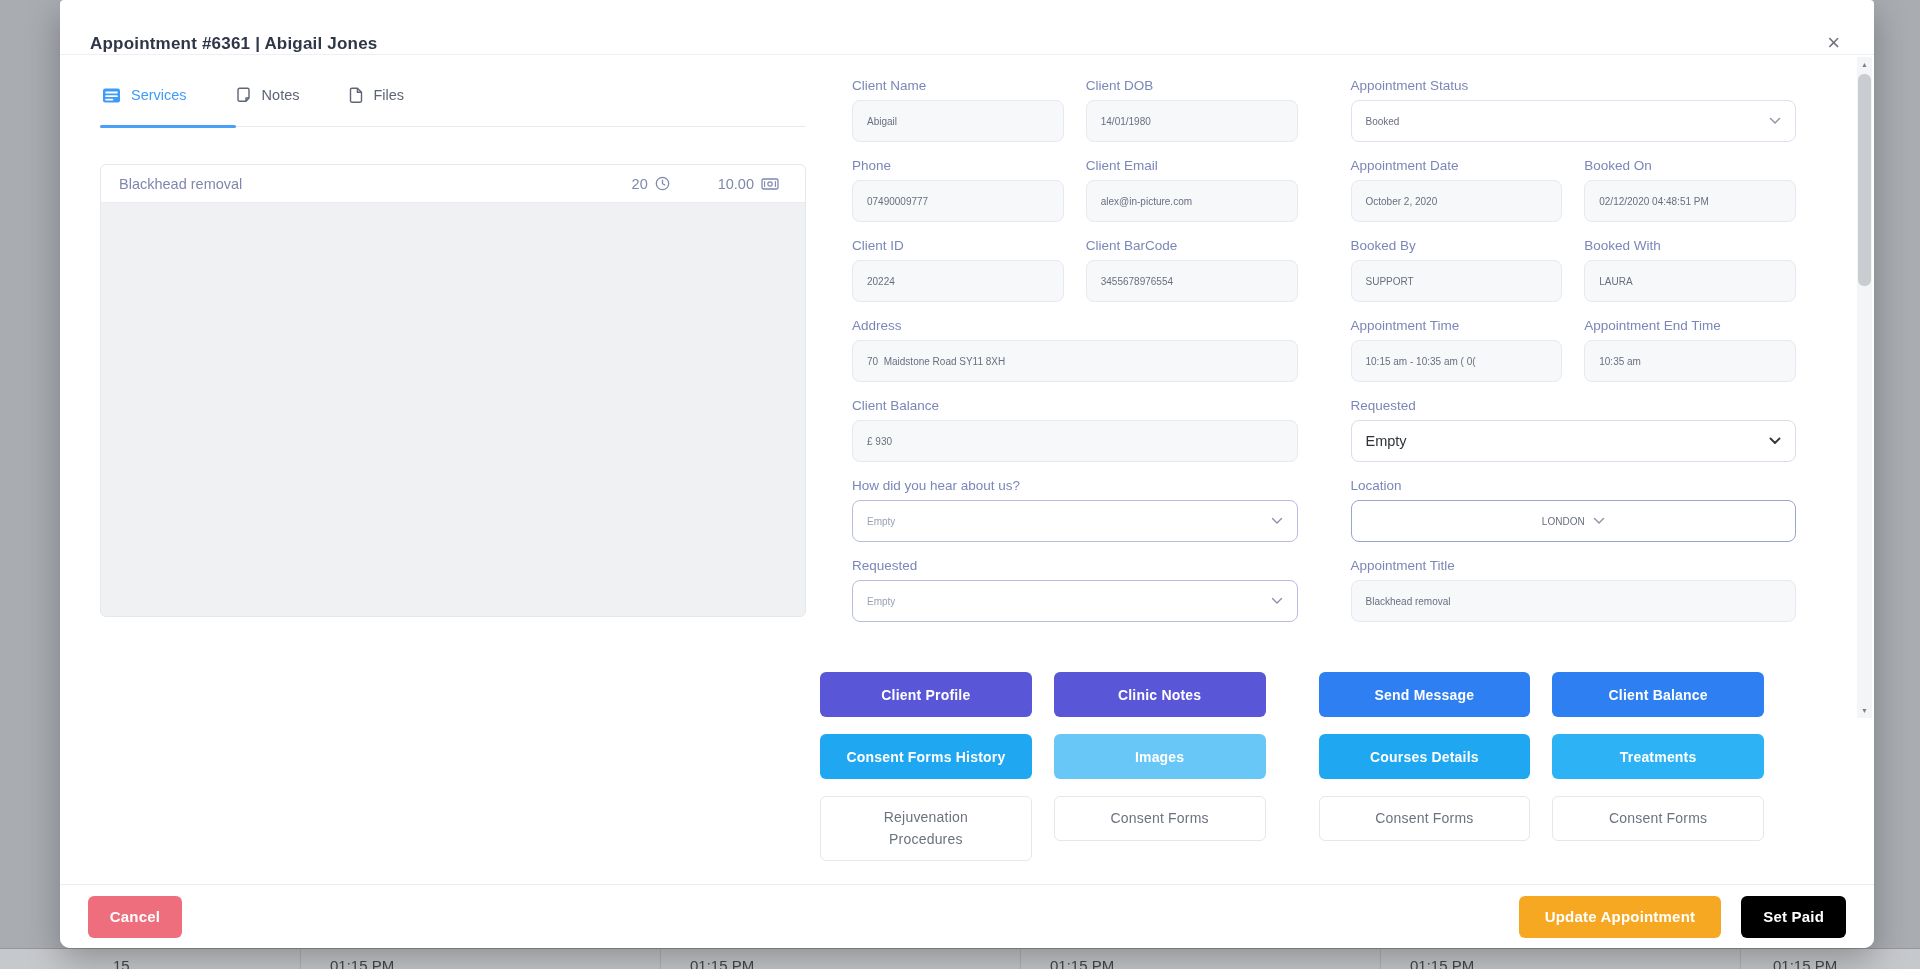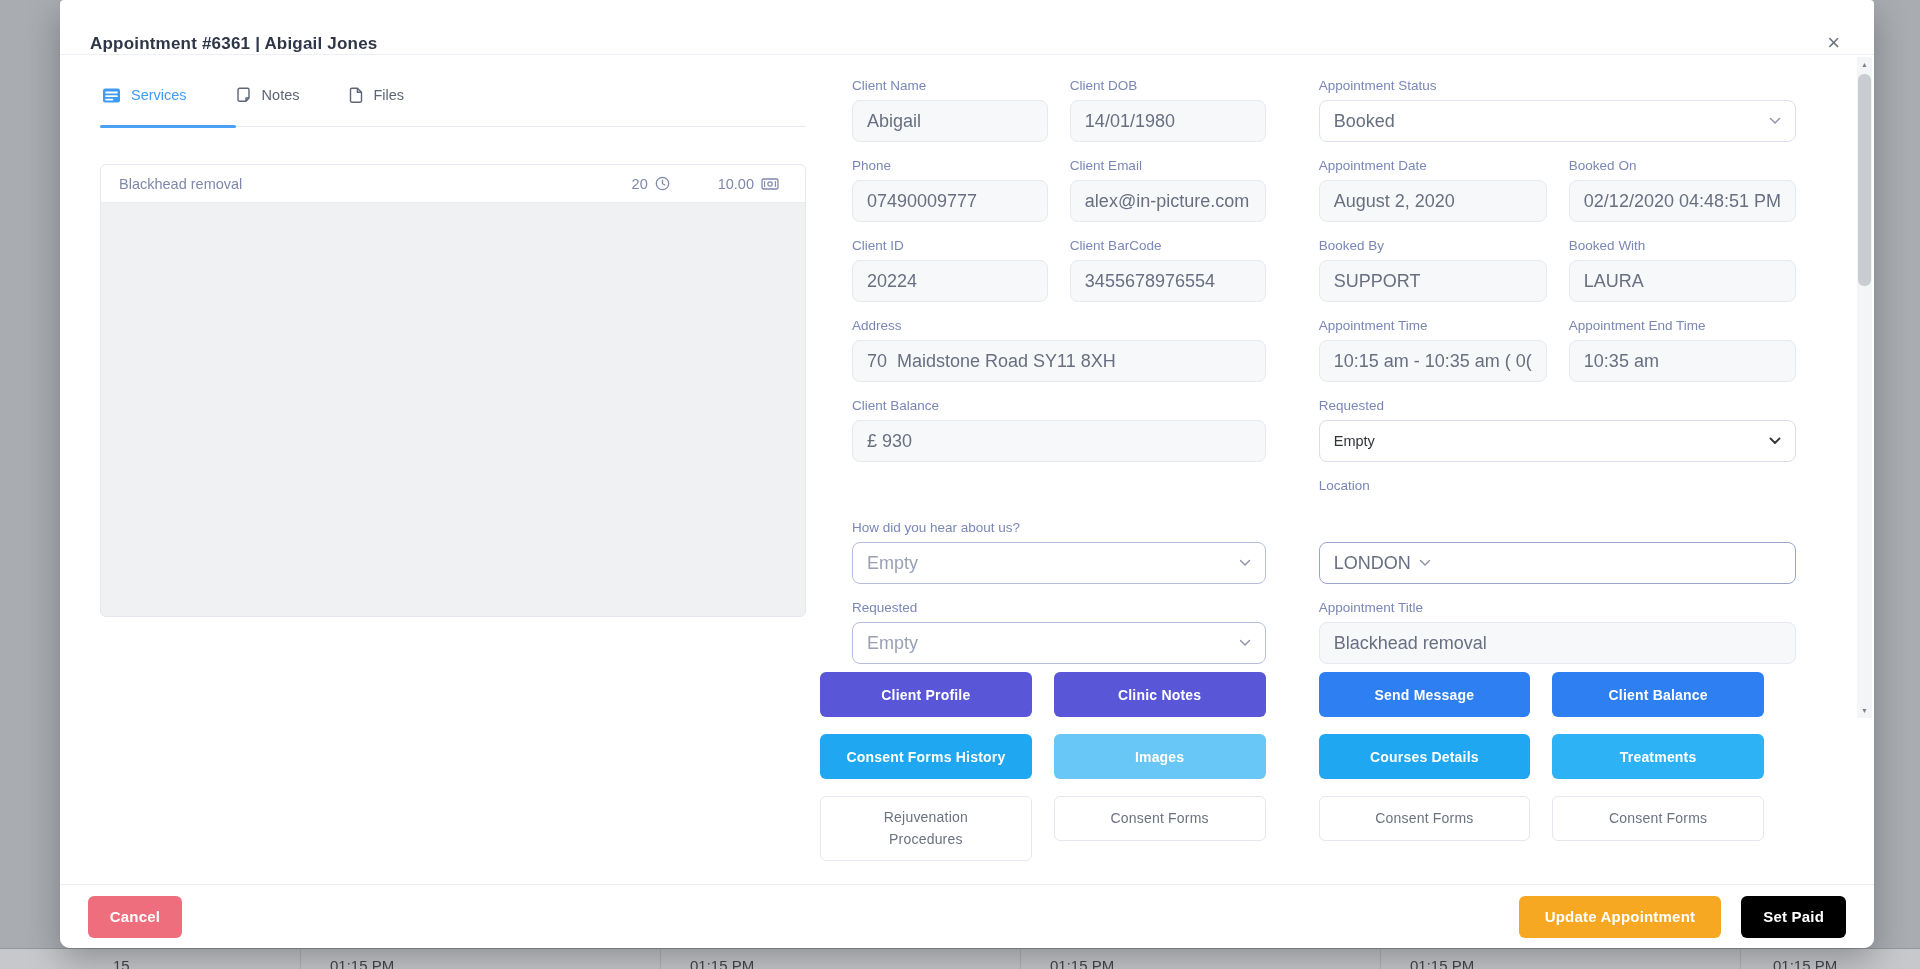--- a/index.html
+++ b/index.html
@@ -43,26 +43,26 @@
   .service-price { margin-left:48px; margin-right:8px; display:flex; align-items:center; gap:7px; }
 
   
   .form-grid {
     position:absolute; left:792px; top:78px; width:944px;
     display:grid; grid-template-columns:1fr 1fr 9px 1fr 1fr;
     column-gap:22px; row-gap:16px;
   }
   .field { display:flex; flex-direction:column; }
   .field-label { font-size:13.5px; color:#7b87b7; margin-bottom:7px; white-space:nowrap; }
-  .control { height:42px; border-radius:8px; display:flex; align-items:center; padding:0 14px; font-size:18px; color:#686f80; overflow:hidden; background:#fff; }
+  .control { height:42px; border-radius:8px; display:flex; align-items:center; padding:0 14px; font-size:10px; color:#686f80; overflow:hidden; background:#fff; }
   .control .val { white-space:pre; overflow:hidden; }
   .control.input { background:#f7f8fa; border:1px solid #e7e9f1; }
   .control.select { border:1px solid #b7bdde; justify-content:space-between; }
   .control.select-light { border:1px solid #dde1f0; justify-content:space-between; }
-  .control.select-strong { border:1px solid #9ba4cc; justify-content:flex-start;margin-top:42px; }
+  .control.select-strong { border:1px solid #9ba4cc; justify-content:center; }
   .control.native-select { border:1px solid #d9dde9; justify-content:space-between; color:#2f3338; font-size:14.5px; }
   .val.placeholder { color:#9aa1b4; }
   .chev { display:flex; align-items:center; margin-left:8px; }
 
   
   .action-grid {
     position:absolute; left:760px; top:672px; width:944px;
     display:grid; grid-template-columns:1fr 1fr 9px 1fr 1fr;
     column-gap:22px; row-gap:17px; align-items:start;
   }
@@ -207,21 +207,21 @@
       </div>
       <div class="field" style="grid-column: 2;">
         <div class="field-label">Client Email</div>
         <div class="control input">
           <span class="val">alex@in-picture.com</span>
         </div>
       </div>
       <div class="field" style="grid-column: 4;">
         <div class="field-label">Appointment Date</div>
         <div class="control input">
-          <span class="val">August 2, 2020</span>
+          <span class="val">October 2, 2020</span>
         </div>
       </div>
       <div class="field" style="grid-column: 5;">
         <div class="field-label">Booked On</div>
         <div class="control input">
           <span class="val">02/12/2020 04:48:51 PM</span>
         </div>
       </div>
       <div class="field" style="grid-column: 1;">
         <div class="field-label">Client ID</div>

